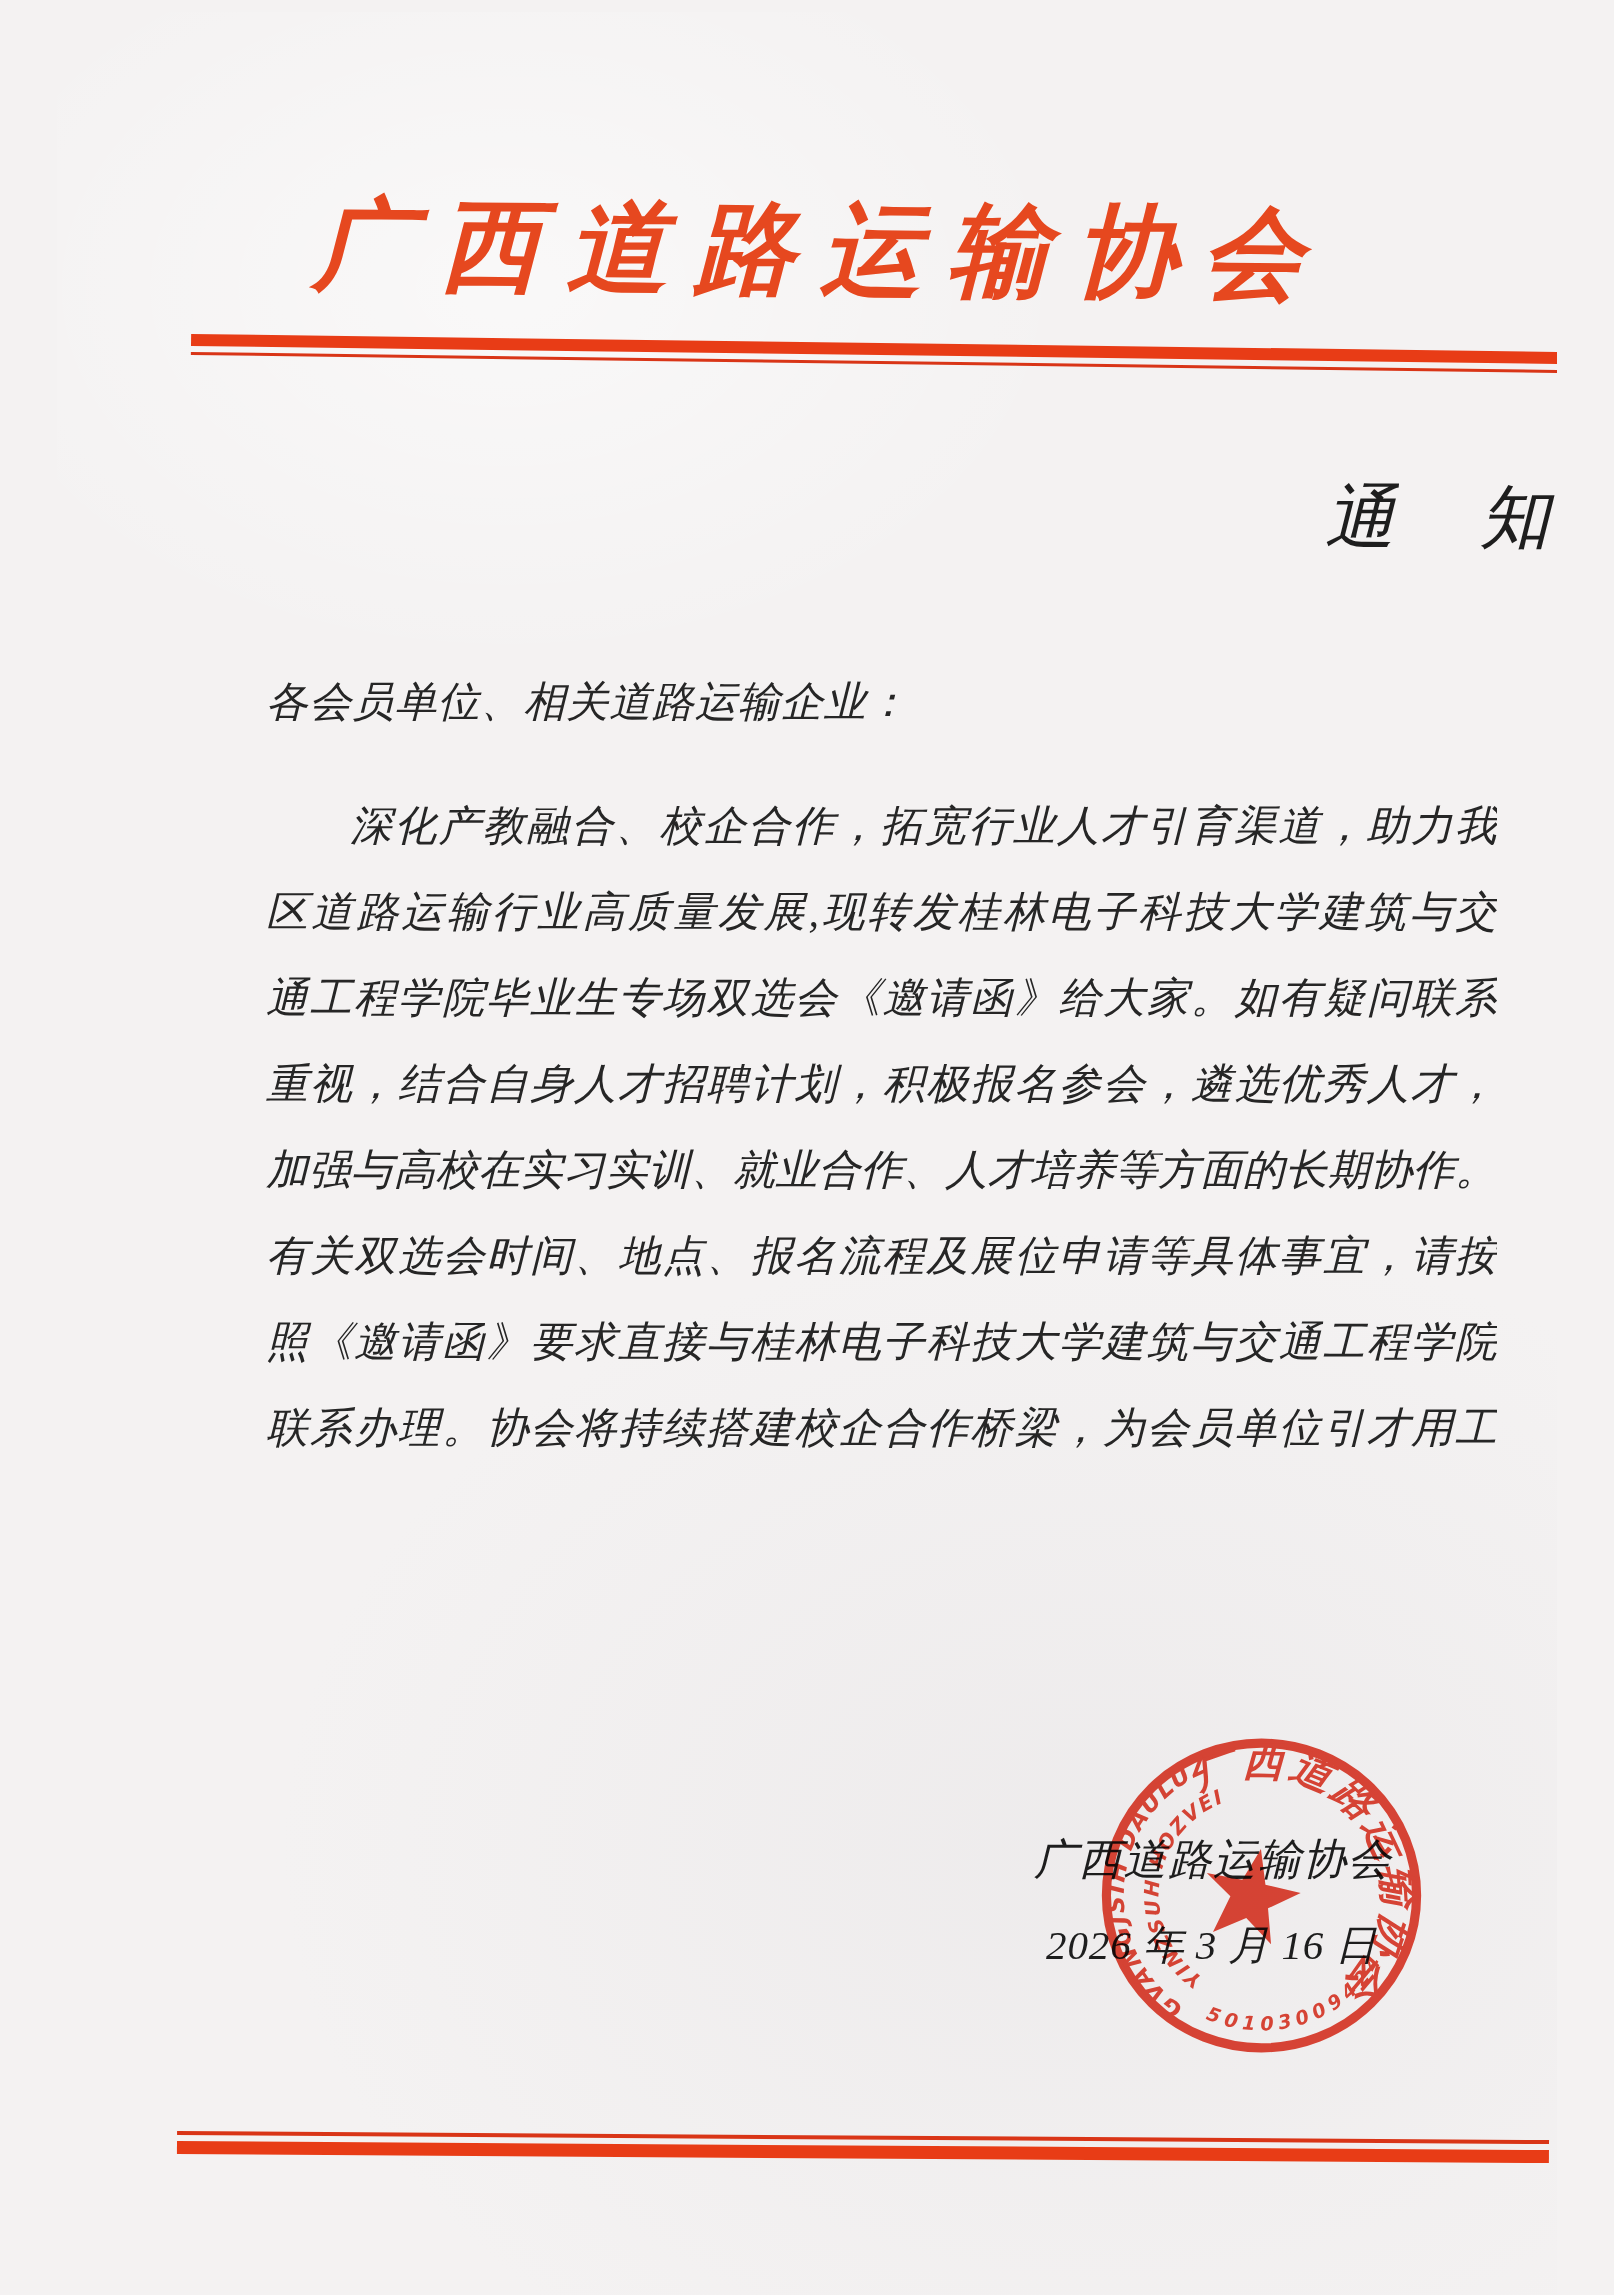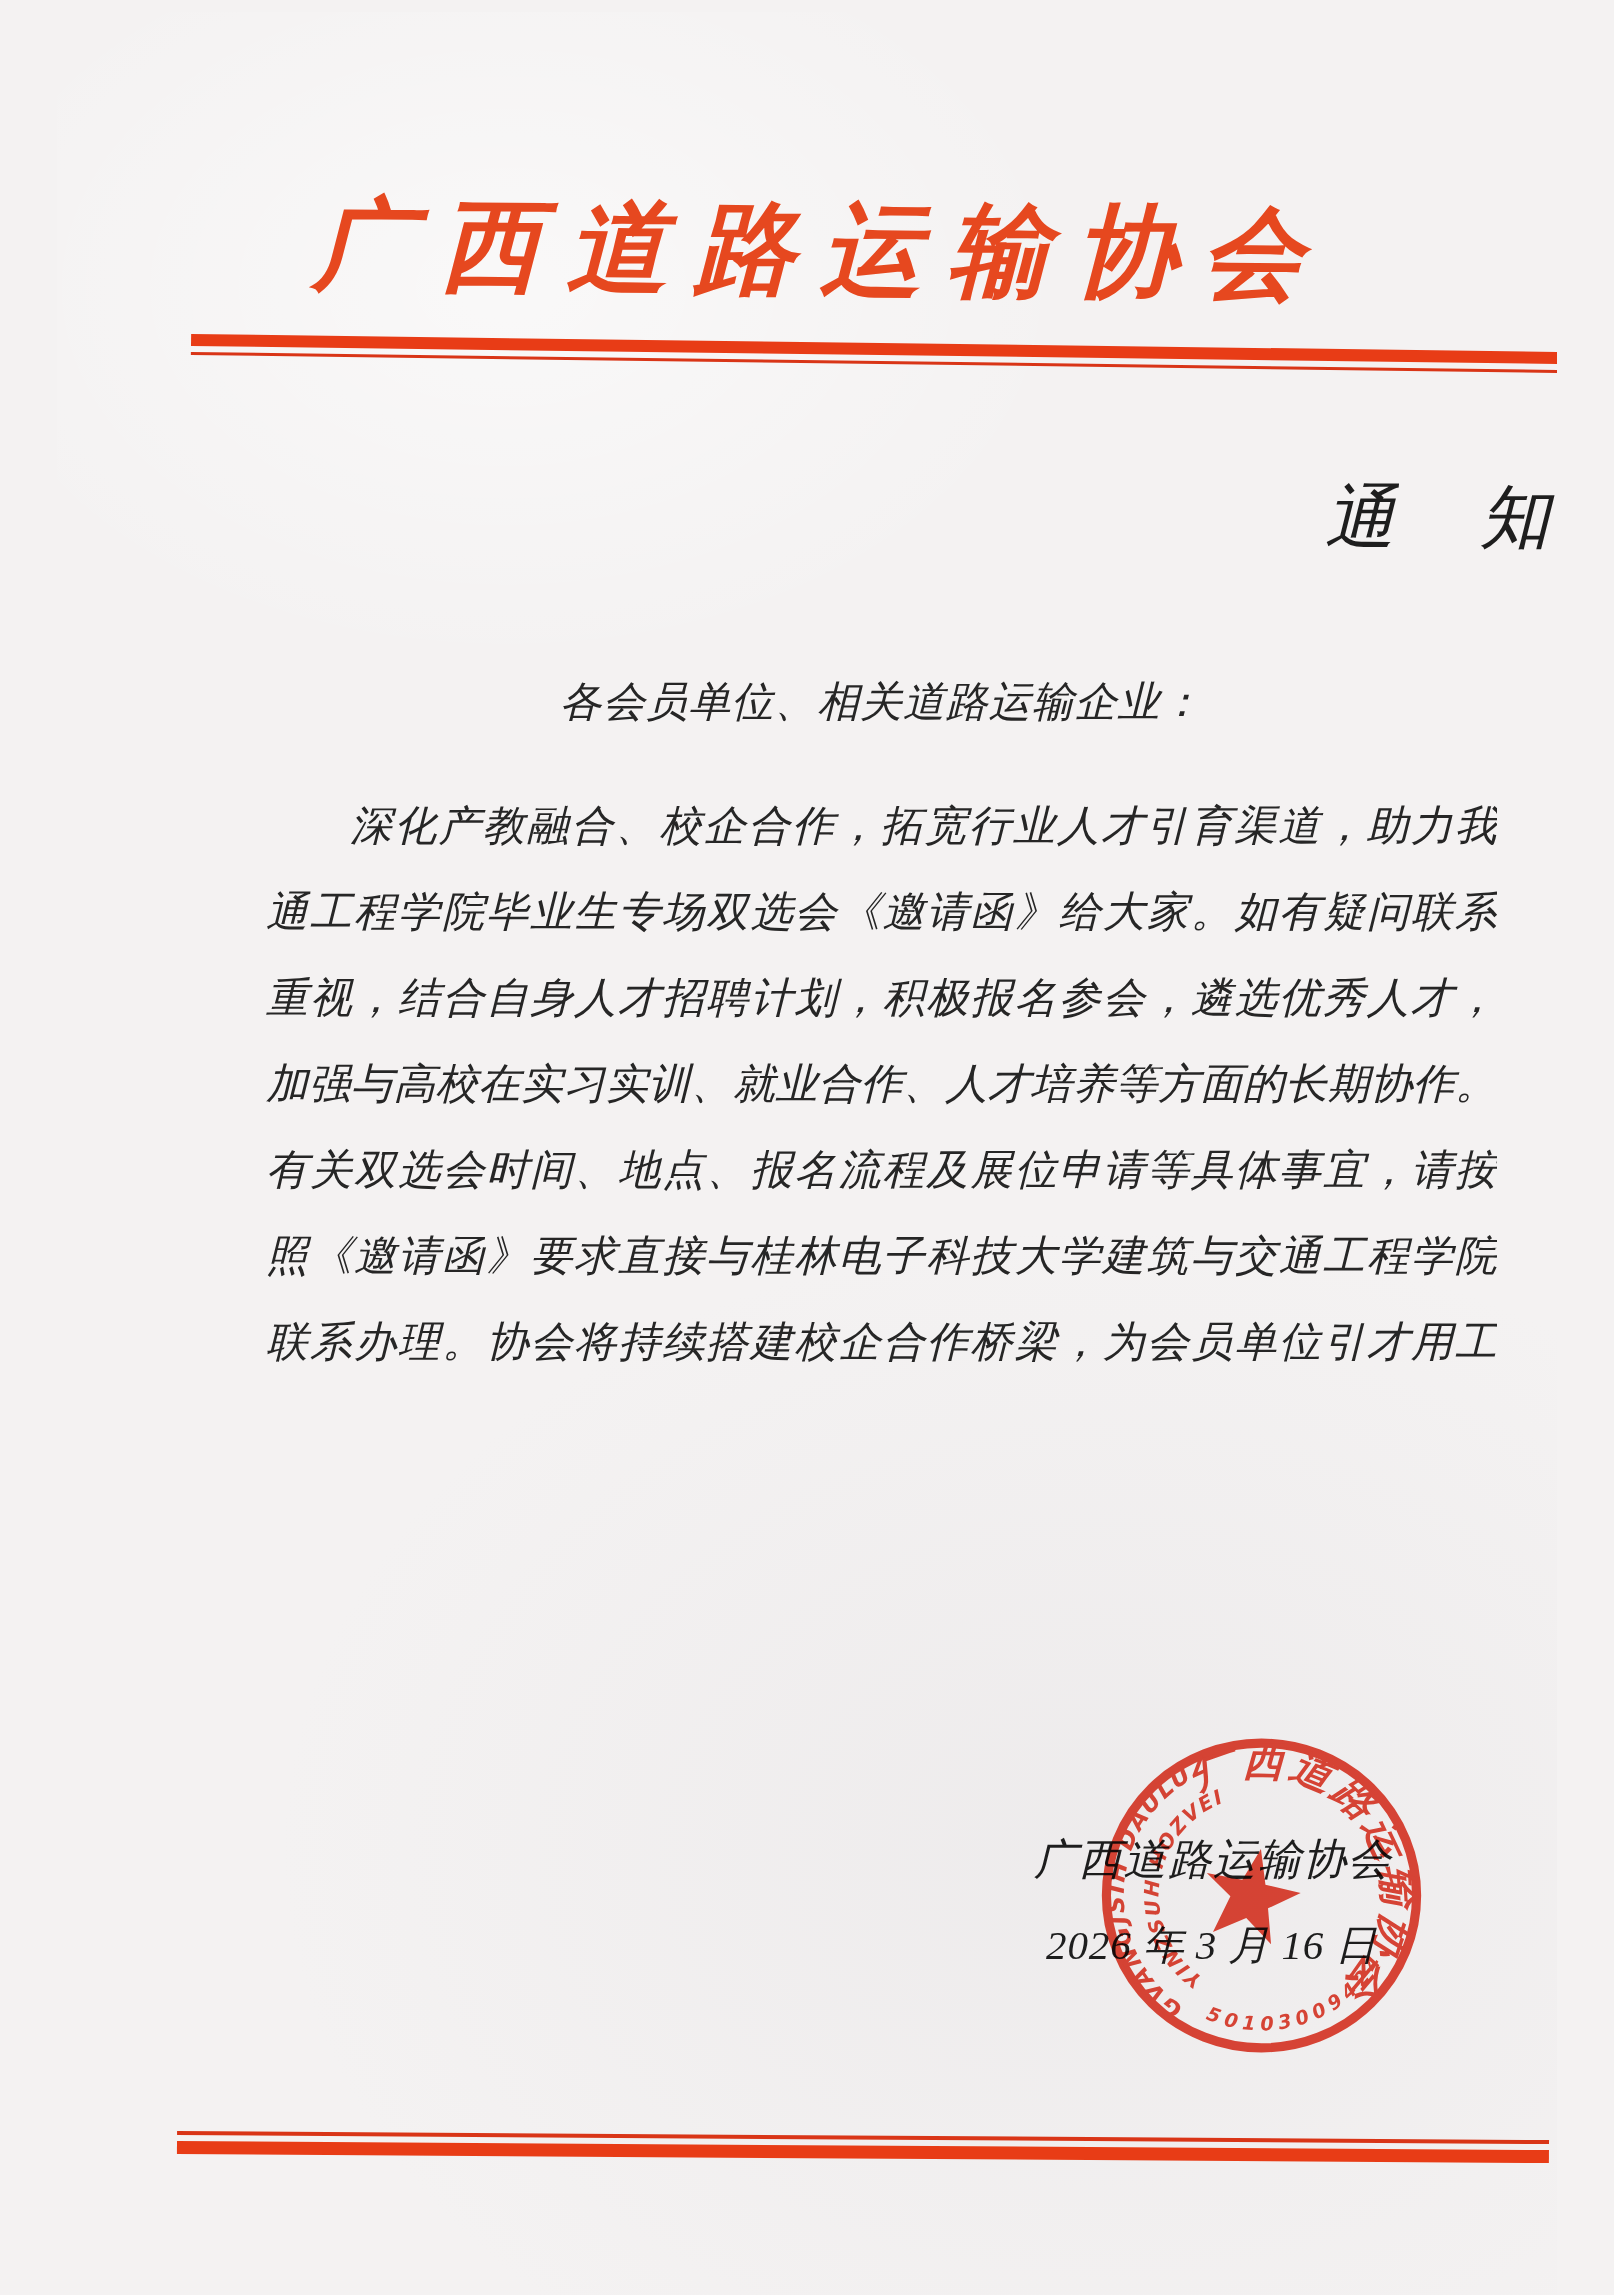--- a/index.html
+++ b/index.html
@@ -60,21 +60,20 @@
 
   
   .salutation {
     position: absolute;
     top: 647px; left: 209px;
     width: 1231px; height: 87px;
     line-height: 87px;
     font-size: 42px;
     letter-spacing: 0.9px;
     white-space: nowrap;
-    text-align: center;
   }
   .body-para {
     position: absolute;
     top: 771px; left: 209px;
     width: 1231px;
   }
   .body-line {
     height: 86px;
     line-height: 86px;
     font-size: 42px;
@@ -143,20 +142,21 @@
     <div class="bar-gap"></div>
     <div class="bar-thin"></div>
   </div>
 
   <div class="doc-title">通　知</div>
 
   <div class="salutation">各会员单位、相关道路运输企业：</div>
 
   <div class="body-para">
     <div class="body-line jl first">深化产教融合、校企合作，拓宽行业人才引育渠道，助力我</div>
+    <div class="body-line jl">区道路运输行业高质量发展,现转发桂林电子科技大学建筑与交</div>
     <div class="body-line jl">通工程学院毕业生专场双选会《邀请函》给大家。如有疑问联系</div>
     <div class="body-line jl">重视，结合自身人才招聘计划，积极报名参会，遴选优秀人才，</div>
     <div class="body-line jl">加强与高校在实习实训、就业合作、人才培养等方面的长期协作。</div>
     <div class="body-line jl">有关双选会时间、地点、报名流程及展位申请等具体事宜，请按</div>
     <div class="body-line jl">照《邀请函》要求直接与桂林电子科技大学建筑与交通工程学院</div>
     <div class="body-line jl">联系办理。协会将持续搭建校企合作桥梁，为会员单位引才用工</div>
   </div>
 
   <div class="sig-org">广西道路运输协会</div>
   <div class="sig-date">2026 年 3 月 16 日</div>

